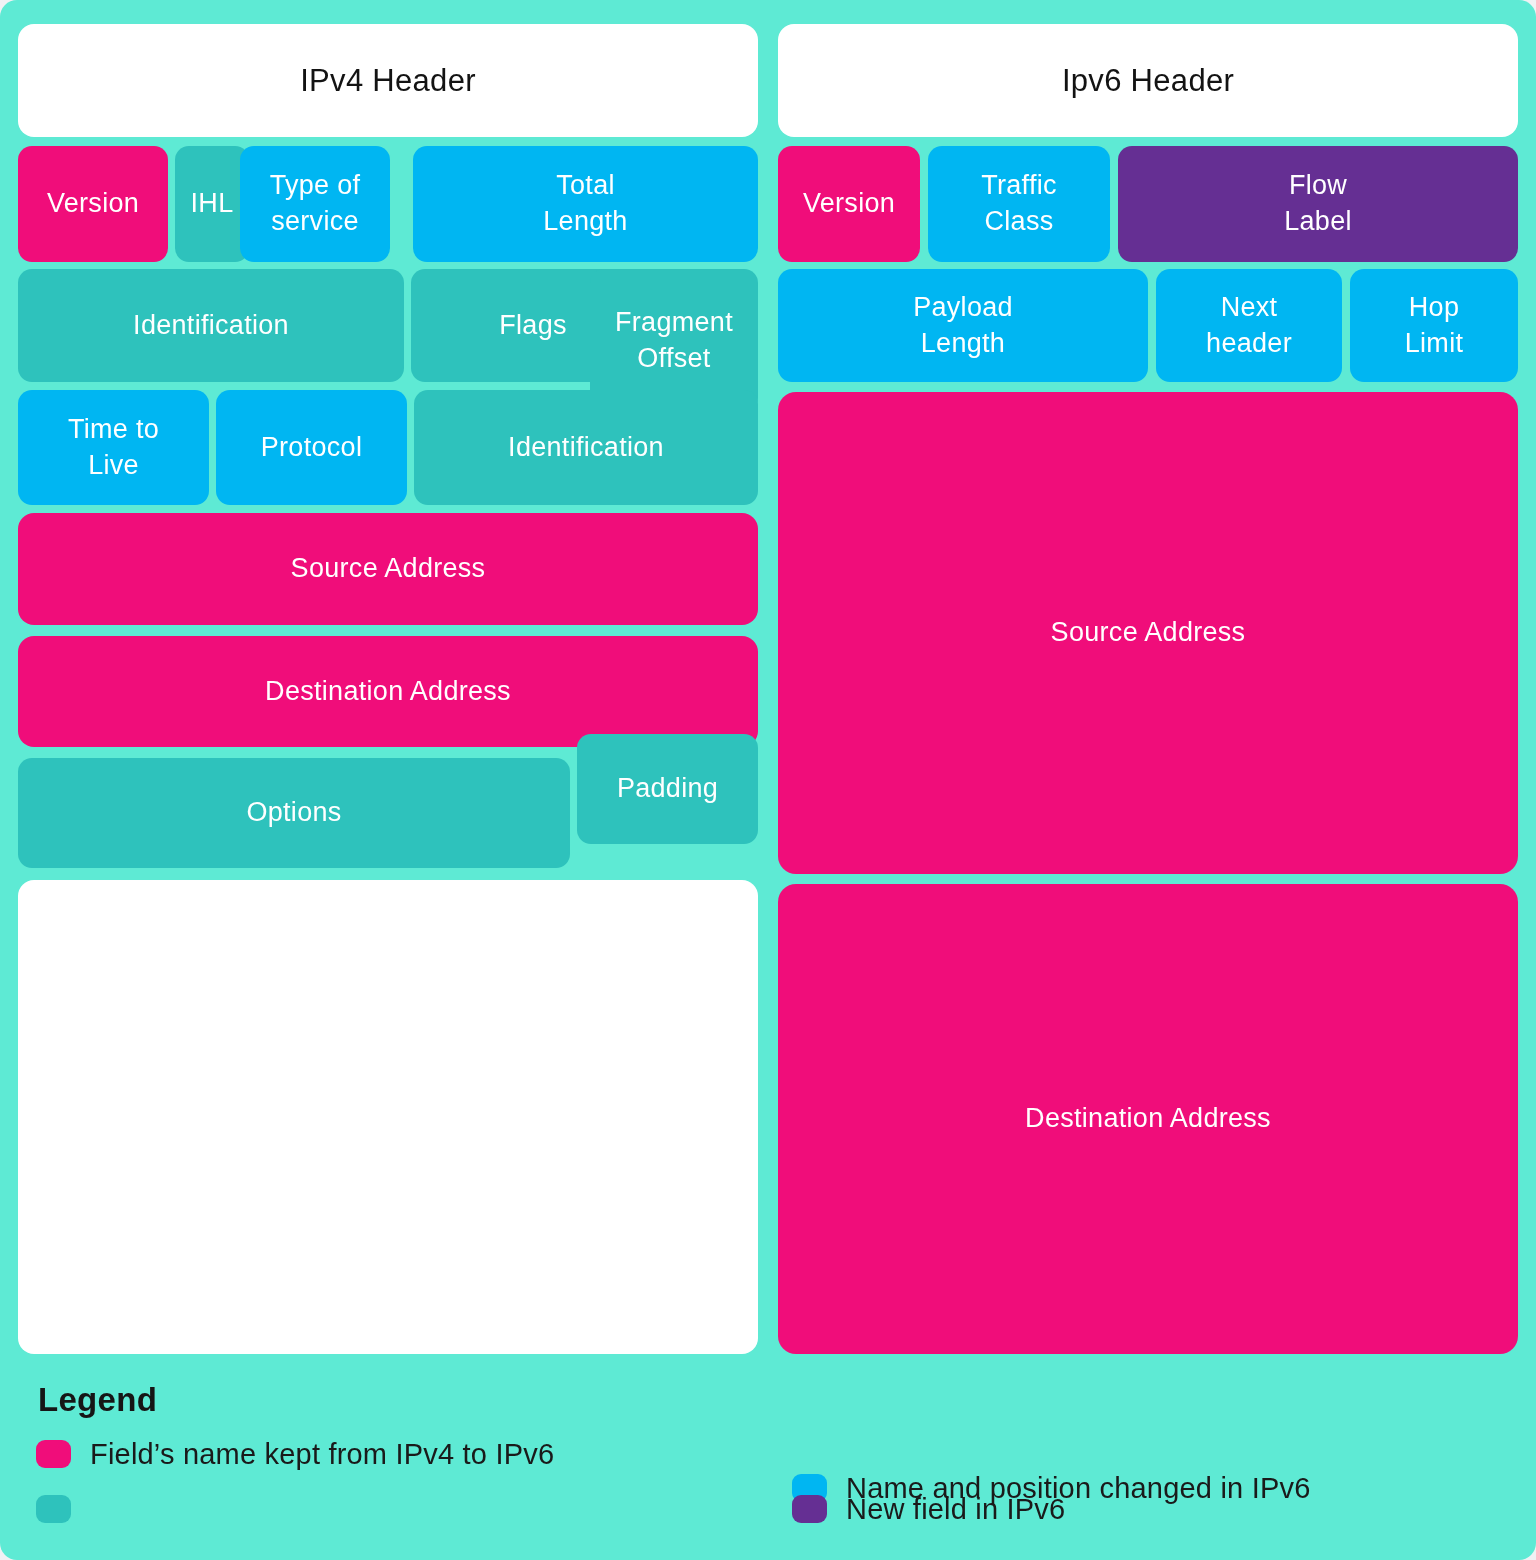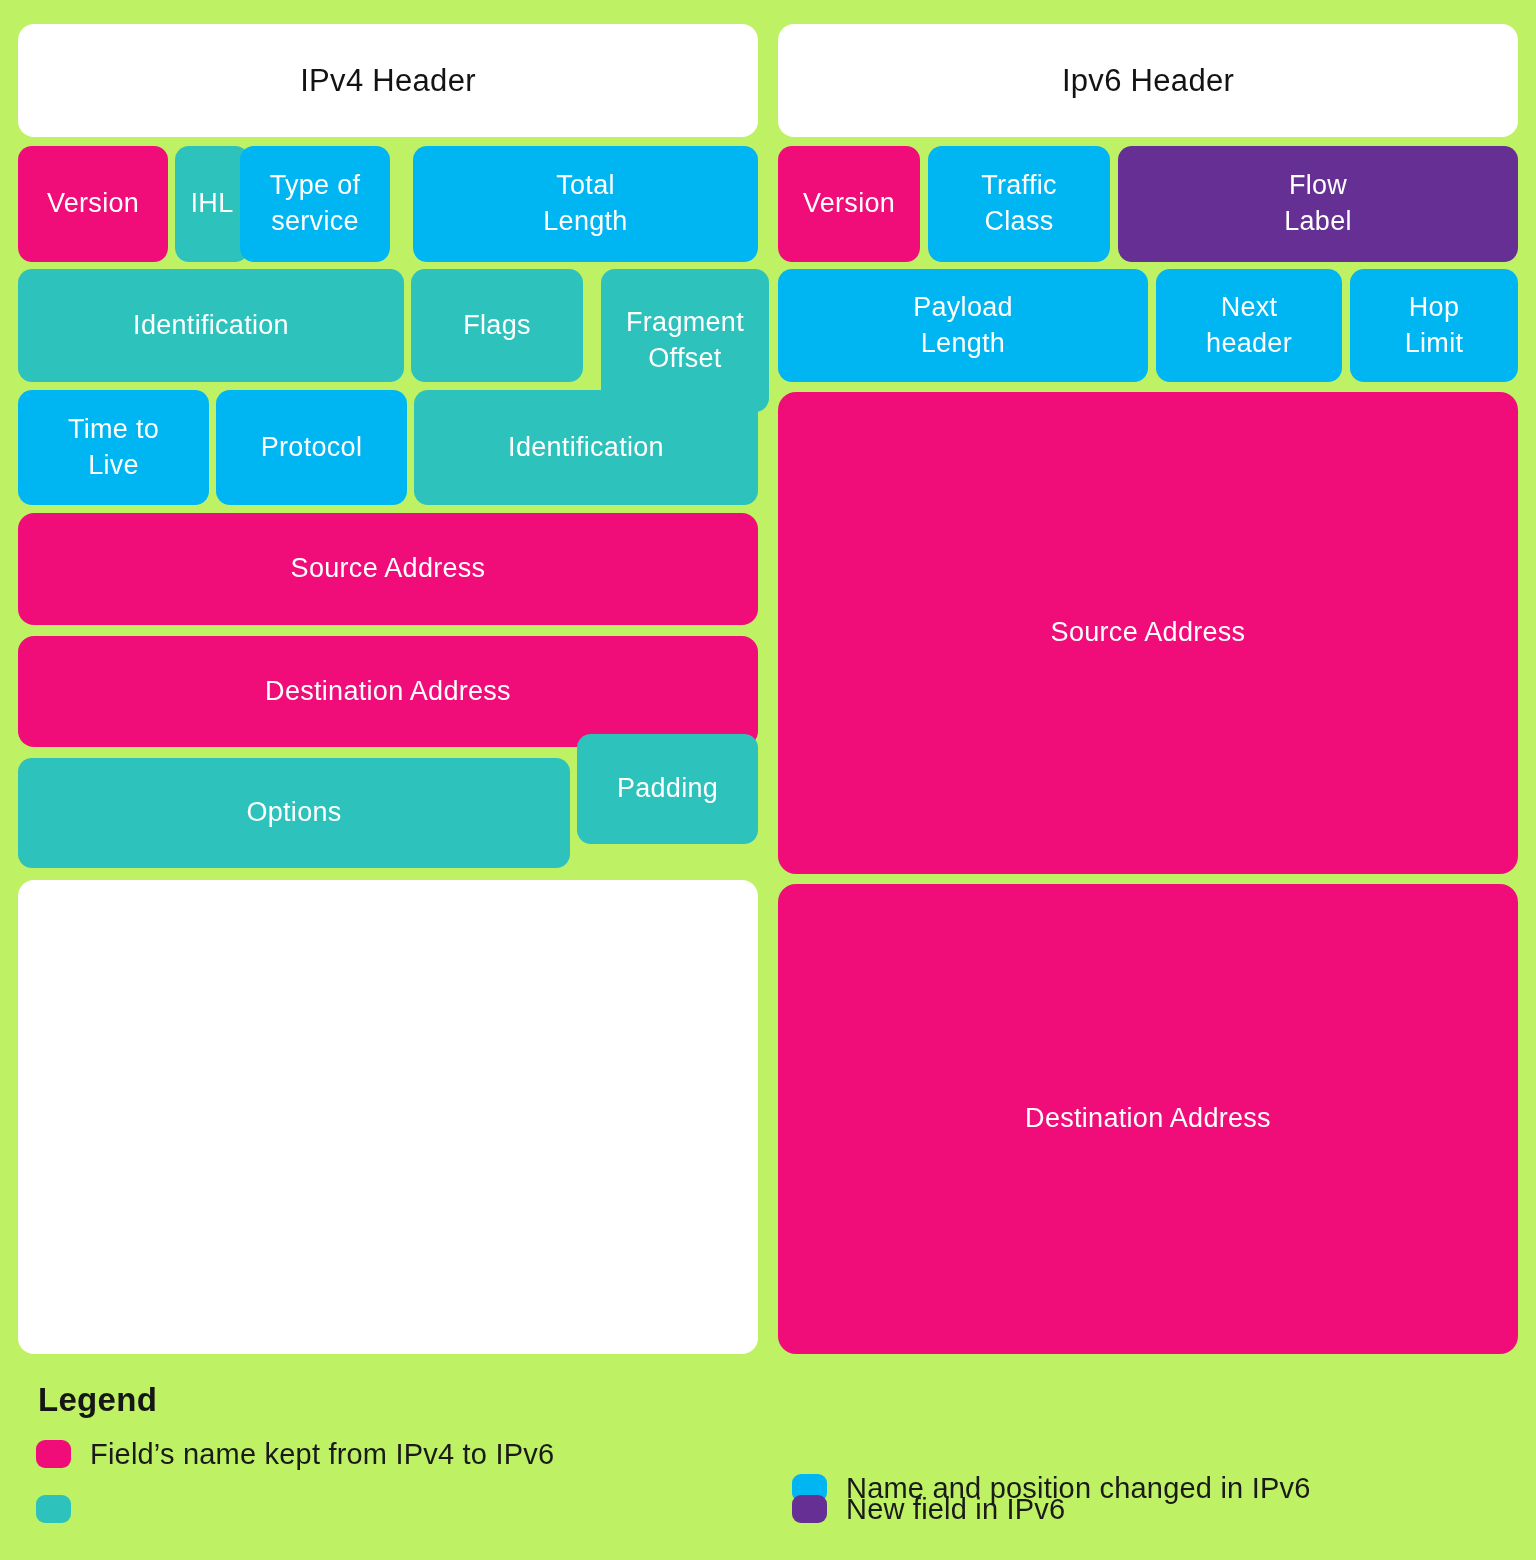--- a/index.html
+++ b/index.html
@@ -64,21 +64,21 @@
     font-size:29px;
     font-weight:400;
     color:#1A1A1A;
     letter-spacing:.2px;
     white-space:nowrap;
   }
 </style>
 </head>
 <body style="background: rgb(240, 241, 244);">
 
-<div class="canvas" style="background: #bef264;">
+<div class="canvas" style="background: #5eead4; border-radius: 17px;">
 
   <div>
     <div class="card title-card" style="left:18px;top:24px;width:740px;height:113px;">
       <span class="title-text">IPv4 Header</span>
     </div>
 
     <div class="blk" style="left: 18px; top: 146px; width: 150px; height: 116px; background: rgb(240, 13, 122);">
       <span class="lbl">Version</span>
     </div>
     <div class="blk" style="left: 175px; top: 146px; width: 74px; height: 116px; background: rgb(46, 194, 188);">
@@ -89,24 +89,24 @@
 service</span>
     </div>
     <div class="blk" style="left: 413px; top: 146px; width: 345px; height: 116px; background: rgb(0, 182, 242);">
       <span class="lbl">Total
 Length</span>
     </div>
 
     <div class="blk" style="left: 18px; top: 269px; width: 386px; height: 113px; background: rgb(46, 194, 188);">
       <span class="lbl">Identification</span>
     </div>
-    <div class="blk" style="left: 411px; top: 269px; width: 172px; height: 113px; background: rgb(46, 194, 188);">
+    <div class="blk" style="left: 411px; top: 269px; width: 172px; height: 113px; background: rgb(46, 194, 188); padding-left: 36px;">
       <span class="lbl">Flags</span>
     </div>
-    <div class="blk" style="left: 590px; top: 269px; width: 168px; height: 143px; background: rgb(46, 194, 188); margin-left: 11px;">
+    <div class="blk" style="left: 590px; top: 269px; width: 168px; height: 143px; background: rgb(46, 194, 188);">
       <span class="lbl">Fragment
 Offset</span>
     </div>
 
     <div class="blk" style="left: 18px; top: 390px; width: 191px; height: 115px; background: rgb(0, 182, 242);">
       <span class="lbl">Time to
 Live</span>
     </div>
     <div class="blk" style="left: 216px; top: 390px; width: 191px; height: 115px; background: rgb(0, 182, 242);">
       <span class="lbl">Protocol</span>

